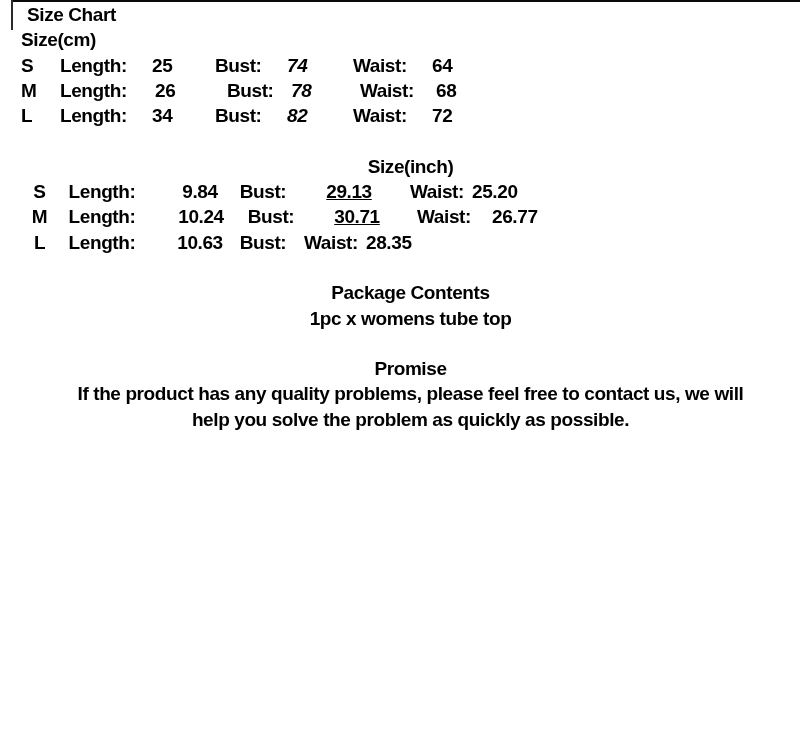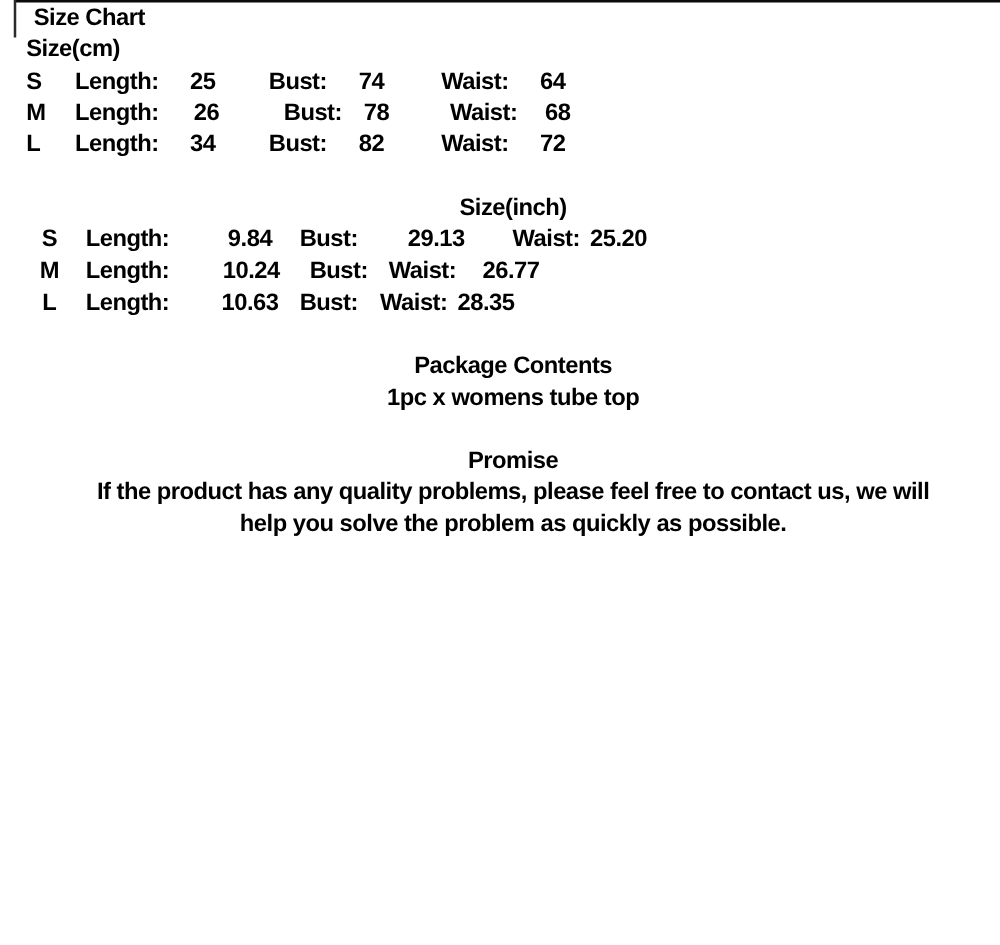--- a/index.html
+++ b/index.html
@@ -42,28 +42,28 @@
     height: 25.3px;
     line-height: 25.3px;
     white-space: pre;
   }
   .size-row span { display: block; }
   
   .cm .c-size { width: 39px; }
   .cm .c-llab { width: 92px; }
   .cm .c-lval { width: 63px; }
   .cm .c-blab { width: 72px; }
-  .cm .c-bval { width: 66px; }
+  .cm .c-bval { width: 66px; font-style: italic; }
   .cm .c-wlab { width: 79px; }
   
   .inch .c-size { width: 37px; }
   .inch .c-llab { width: 88px; }
   .inch .c-lval { width: 60px; margin-left: 24px; }
   .inch .c-blab { width: 66px; }
-  .inch .c-bval { width: 106px; }
+  .inch .c-bval { width: 106px; text-decoration: underline; }
   .inch .c-wlab { width: 70px; }
   
   .cm.row-m .c-lval { padding-left: 3px; }
   .cm.row-m .c-blab { padding-left: 12px; }
   .cm.row-m .c-bval { padding-left: 4px; }
   .cm.row-m .c-wlab { padding-left: 7px; }
   .cm.row-m .c-wval { padding-left: 4px; }
   .inch.row-m .c-lval { padding-left: 2px; }
   .inch.row-m .c-blab { padding-left: 16px; }
   .inch.row-m .c-bval { padding-left: 16px; }
@@ -119,20 +119,21 @@
       <span class="c-blab">Bust:</span>
       <span class="c-bval">29.13</span>
       <span class="c-wlab">Waist:</span>
       <span class="c-wval">25.20</span>
     </div>
     <div class="size-row inch row-m">
       <span class="c-size">M</span>
       <span class="c-llab">Length:</span>
       <span class="c-lval">10.24</span>
       <span class="c-blab">Bust:</span>
+      <span class="c-bval">30.71</span>
       <span class="c-wlab">Waist:</span>
       <span class="c-wval">26.77</span>
     </div>
     <div class="size-row inch">
       <span class="c-size">L</span>
       <span class="c-llab">Length:</span>
       <span class="c-lval">10.63</span>
       <span class="c-blab">Bust:</span>
       <span class="c-wlab">Waist:</span>
       <span class="c-wval">28.35</span>

